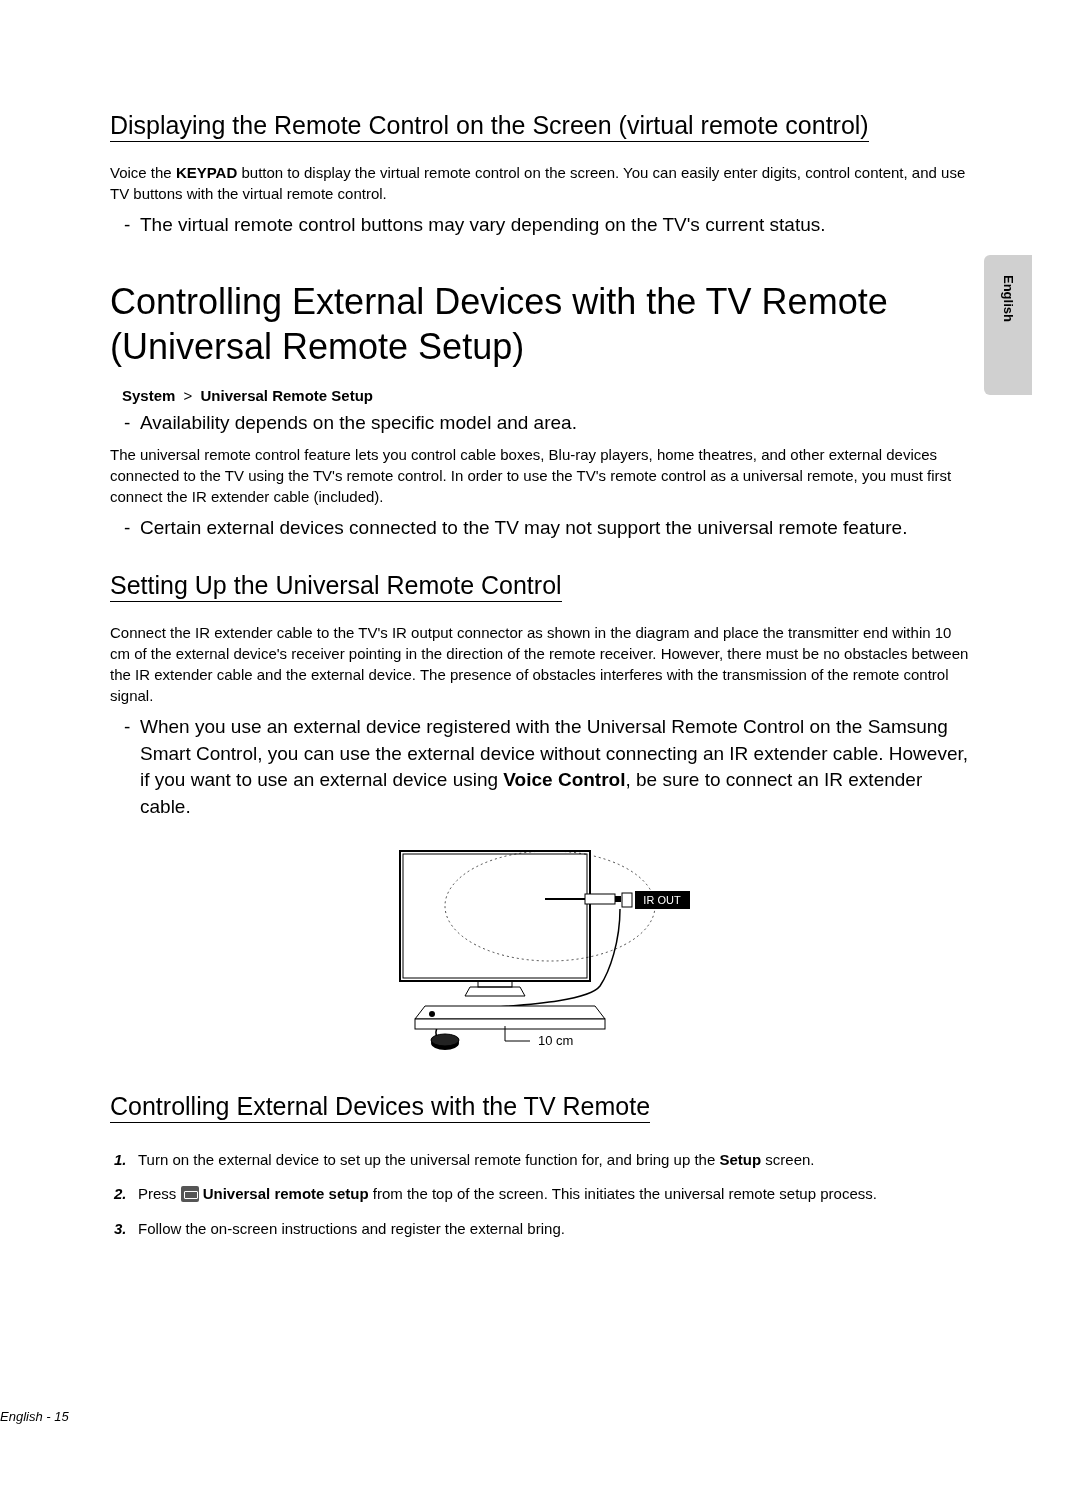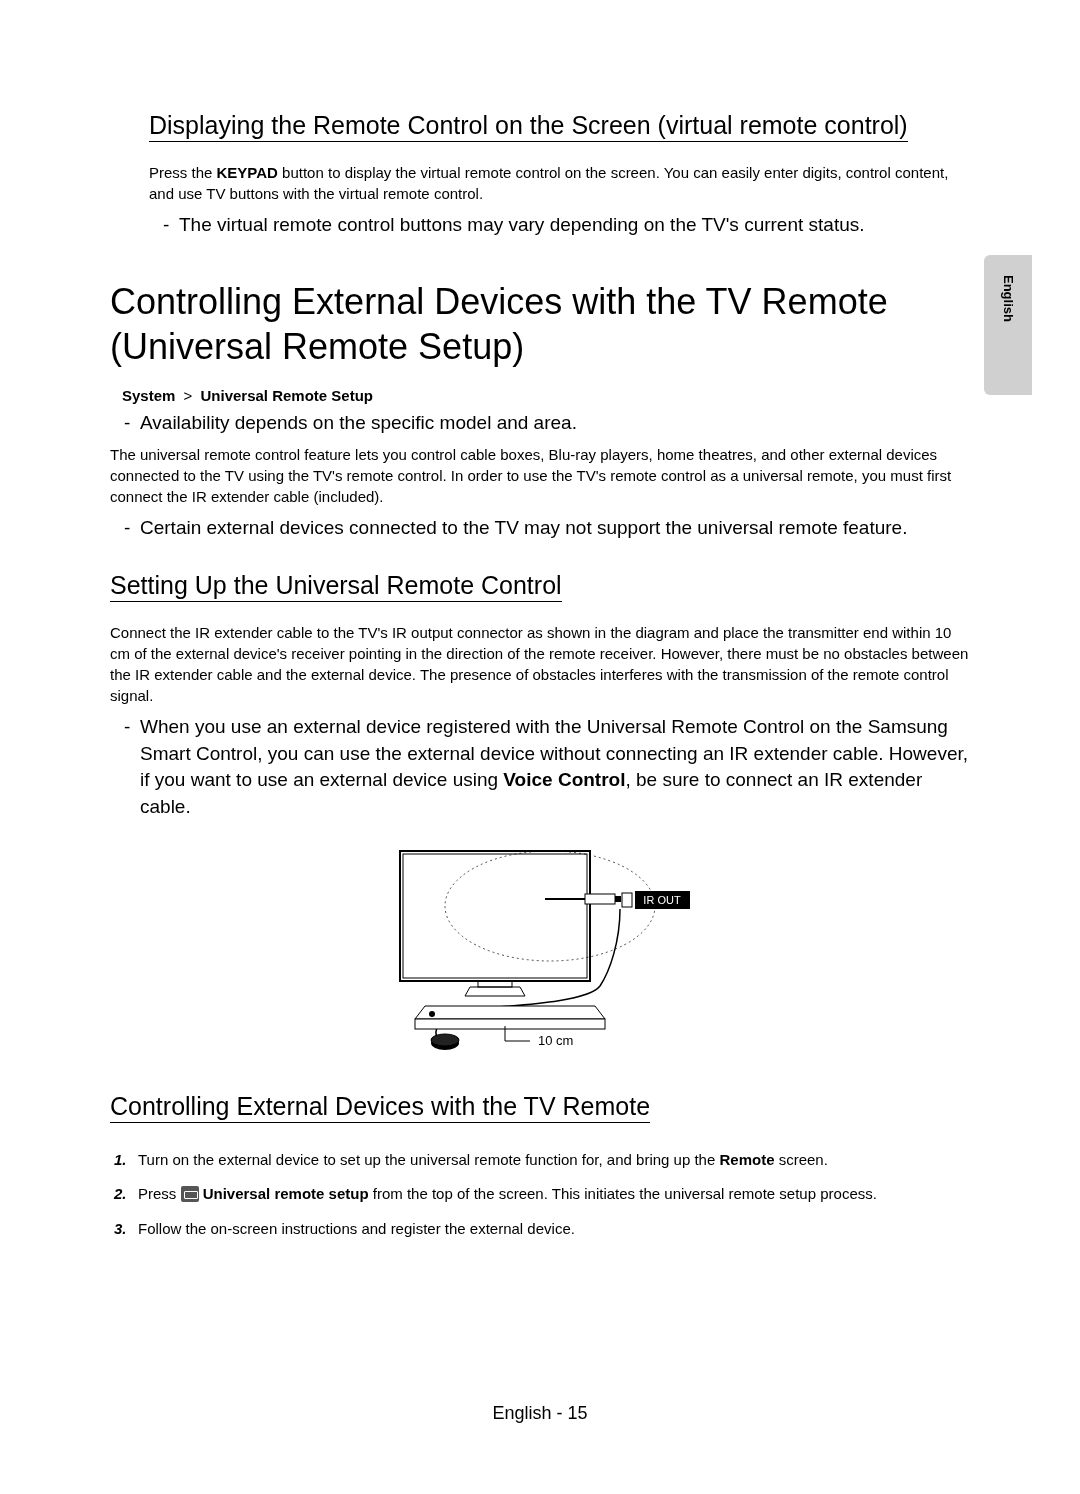--- a/index.html
+++ b/index.html
@@ -102,56 +102,56 @@
   .diagram-wrap {
     display: flex;
     justify-content: center;
     margin: 10px 0 30px 0;
     text-align: center;
   }
   .footer {
     position: absolute;
     bottom: 70px;
     left: 0; right: 0;
-    text-align: center;
-    font-size: 18px;
+    font-size: 13px;
+    font-style: italic;
   }
   .icon-box {
     display: inline-block;
     width: 18px;
     height: 16px;
     background: #555;
     vertical-align: -3px;
     position: relative;
     border-radius: 2px;
   }
   .icon-box::after {
     content: "";
     position: absolute;
     left: 3px; top: 5px;
     width: 12px; height: 6px;
     border: 1px solid #fff;
     border-radius: 1px;
   }
-  .block { margin-bottom: 8px; margin-left: 39px; }
+  .block { margin-bottom: 8px; }
 </style>
 </head>
 <body>
 
 <div class="page">
 
   <div class="side-tab">
     <span>English</span>
   </div>
 
   
   <div class="block">
     <h2 class="sub-heading">Displaying the Remote Control on the Screen (virtual remote control)</h2>
     <p class="body">
-      <span>Press the </span><span class="bold">KEYPAD</span><span> button to display the virtual remote control on the screen. You can easily enter digits, control content, and use TV buttons with the virtual remote control.</span>
+      <span>Voice the </span><span class="bold">KEYPAD</span><span> button to display the virtual remote control on the screen. You can easily enter digits, control content, and use TV buttons with the virtual remote control.</span>
     </p>
     <ul class="dash-list">
       <li>The virtual remote control buttons may vary depending on the TV's current status.</li>
     </ul>
   </div>
 
   
   <h1 class="main-heading">Controlling External Devices with the TV Remote (Universal Remote Setup)</h1>
 
   <p class="nav-path">
@@ -211,22 +211,22 @@
 
       <path d="M 135 195 L 135 210 L 160 210" fill="none" stroke="#000"></path>
       <text x="168" y="214" font-size="13" font-family="Arial">10 cm</text>
     </svg>
   </div>
 
   
   <h2 class="sub-heading">Controlling External Devices with the TV Remote</h2>
   <ol class="num-list">
     <li>
-      <span>Turn on the external device to set up the universal remote function for, and bring up the </span><span class="bold">Remote</span><span> screen.</span>
+      <span>Turn on the external device to set up the universal remote function for, and bring up the </span><span class="bold">Setup</span><span> screen.</span>
     </li>
     <li>
       <span>Press </span><span class="icon-box"></span><span class="bold"> Universal remote setup</span><span> from the top of the screen. This initiates the universal remote setup process.</span>
     </li>
-    <li>Follow the on-screen instructions and register the external device.</li>
+    <li>Follow the on-screen instructions and register the external bring.</li>
   </ol>
 
   <div class="footer">English - 15</div>
 </div>
 
 </body></html>

